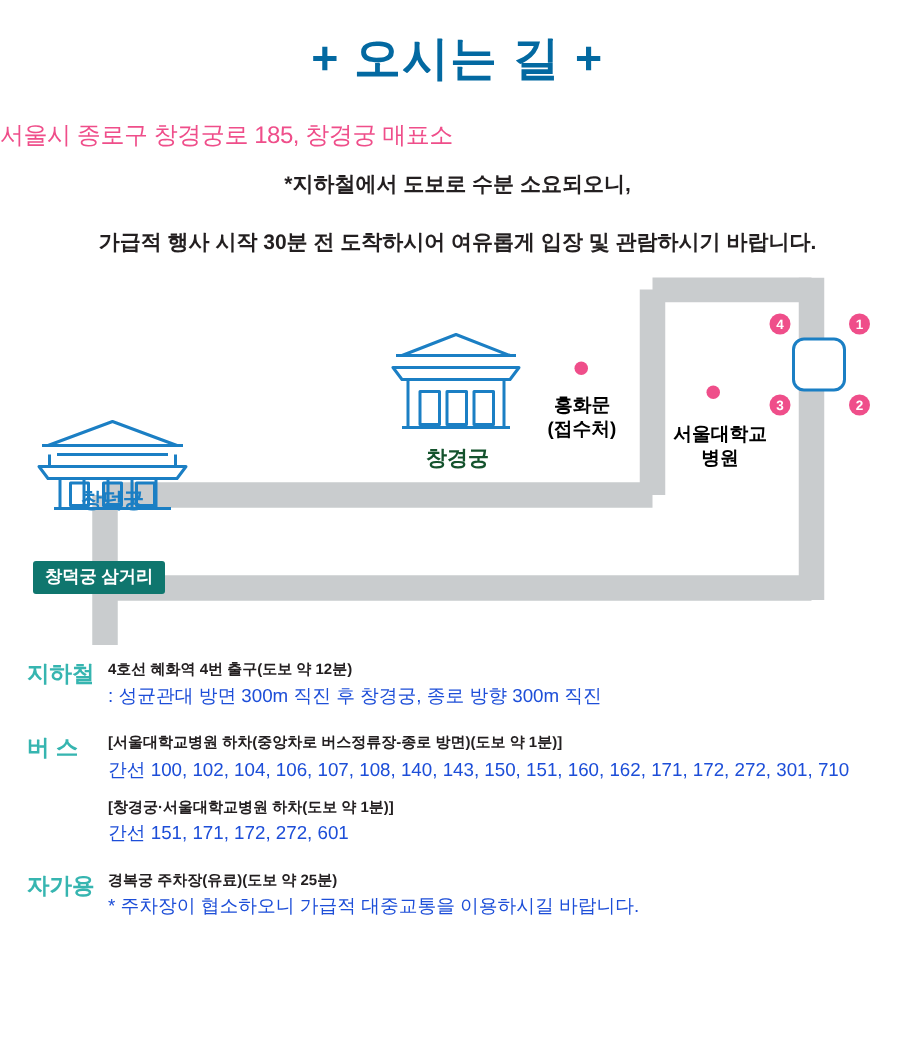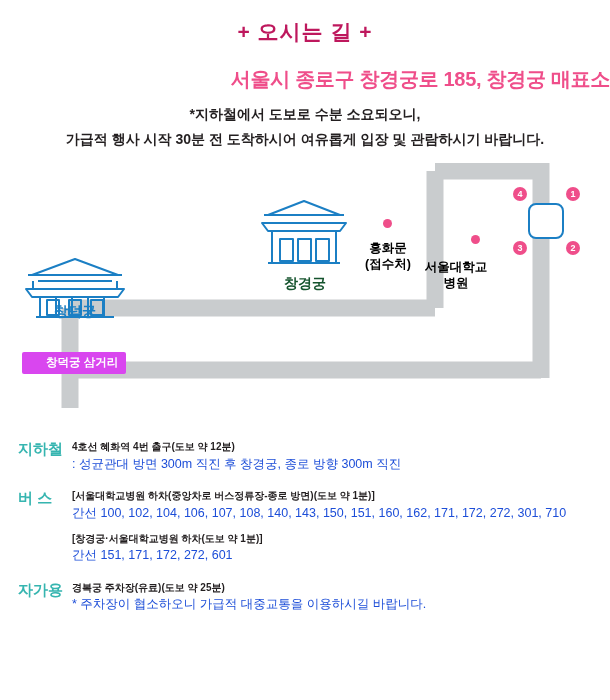--- a/index.html
+++ b/index.html
@@ -12,47 +12,47 @@
     height: 700px;
     font-family: "Liberation Sans", sans-serif;
     color: #231f20;
     overflow: hidden;
     position: relative;
   }
 
   
   .page-title {
     text-align: center;
-    font-size: 21px;
-    font-weight: bold;
-    color: #be185d;
+    font-size: 31px;
+    font-weight: bold;
+    color: #0369a1;
     letter-spacing: 1px;
     margin-top: 18px;
   }
   .address {
-    text-align: right;
-    font-size: 20px;
-    font-weight: bold;
+    text-align: left;
+    font-size: 16px;
+    font-weight: normal;
     color: #ef4e8a;
     margin-top: 20px;
     letter-spacing: -0.3px;
   }
   .note1 {
     text-align: center;
     font-size: 14px;
     font-weight: bold;
     color: #231f20;
     margin-top: 13px;
   }
   .note2 {
     text-align: center;
     font-size: 14px;
     font-weight: bold;
     color: #231f20;
-    margin-top: 7px;
+    margin-top: 21px;
   }
 
   
   .map-wrap {
     position: relative;
     width: 610px;
     height: 265px;
     margin-top: 14px;
   }
   .map-svg { position: absolute; left: 0; top: 0; }
@@ -62,31 +62,31 @@
     font-size: 12.5px;
     font-weight: bold;
     color: #000000;
     text-align: center;
     line-height: 1.25;
     white-space: nowrap;
   }
   .label-changdeok { left: 20px; top: 140px; width: 110px; color:#1b7fc4; font-size: 14px;}
   .label-changgyeong { left: 250px; top: 112px; width: 110px; color:#14532d; font-size: 14px;}
   .label-hongwha { left: 345px; top: 78px; width: 86px; }
-  .label-hospital { left: 408px; top: 97px; width: 96px; font-family: Liberation Serif, serif; }
+  .label-hospital { left: 432px; top: 97px; width: 96px; font-family: Liberation Serif, serif; }
 
   .road-label {
     position: absolute;
     left: 22px;
     top: 189px;
-    background: #d946ef;
+    background: #0f766e;
     color: #ffffff;
     font-size: 11.5px;
     font-weight: bold;
-    padding: 3px 8px 4px 24px;
+    padding: 3px 8px 4px 8px;
     border-radius: 2px;
     white-space: nowrap;
   }
 
   .dot {
     position: absolute;
     width: 9px; height: 9px;
     border-radius: 50%;
     background: #ef4e8a;
   }

